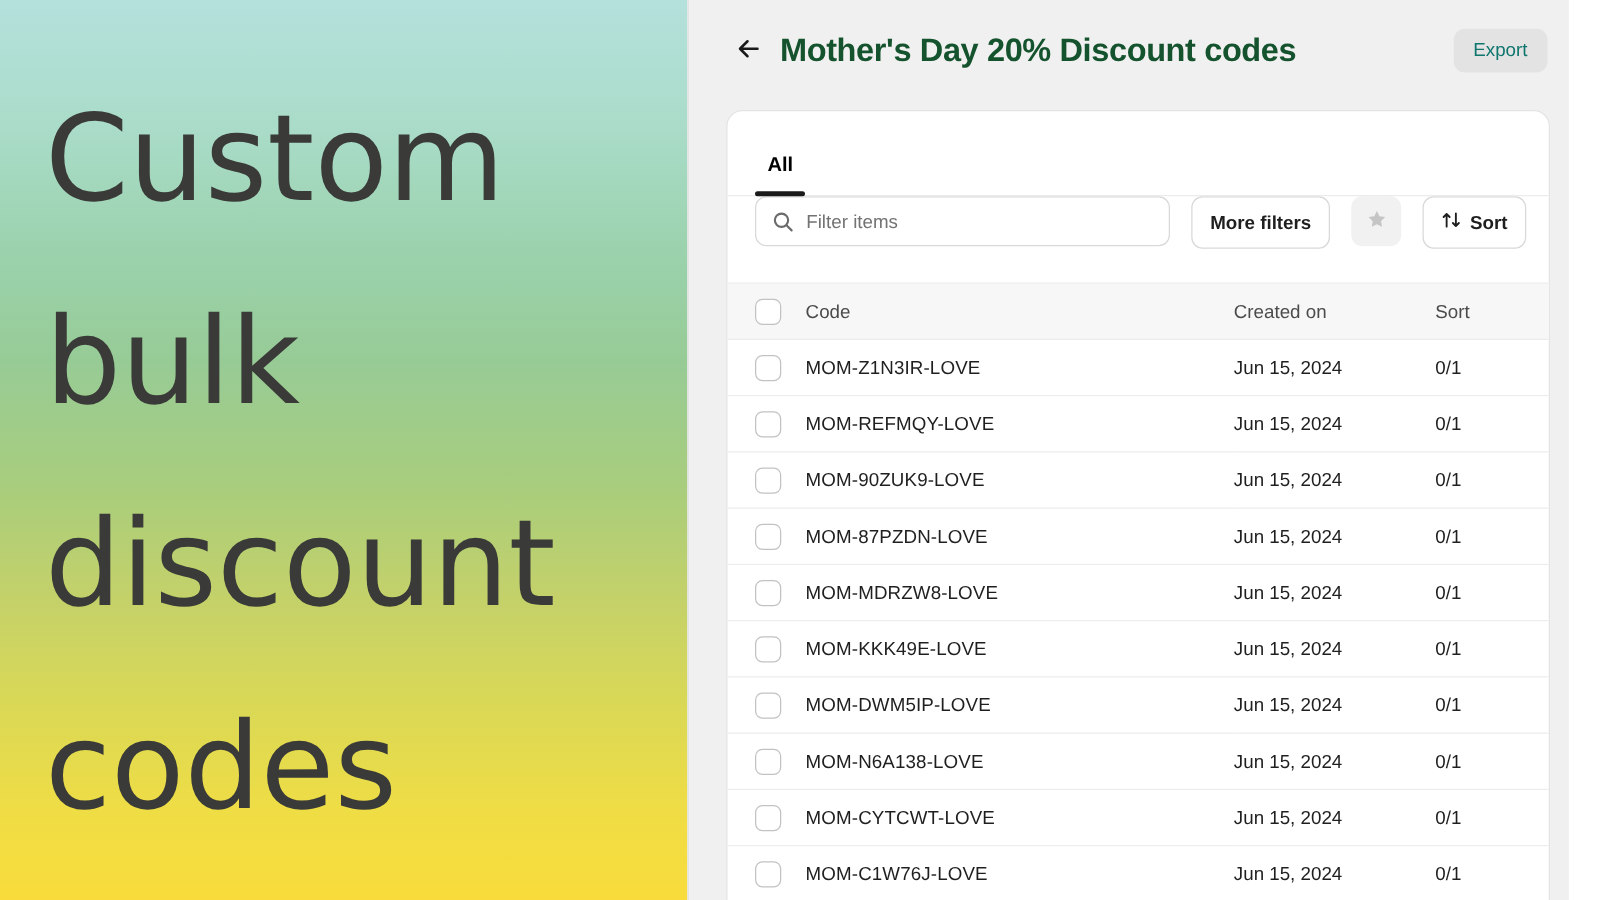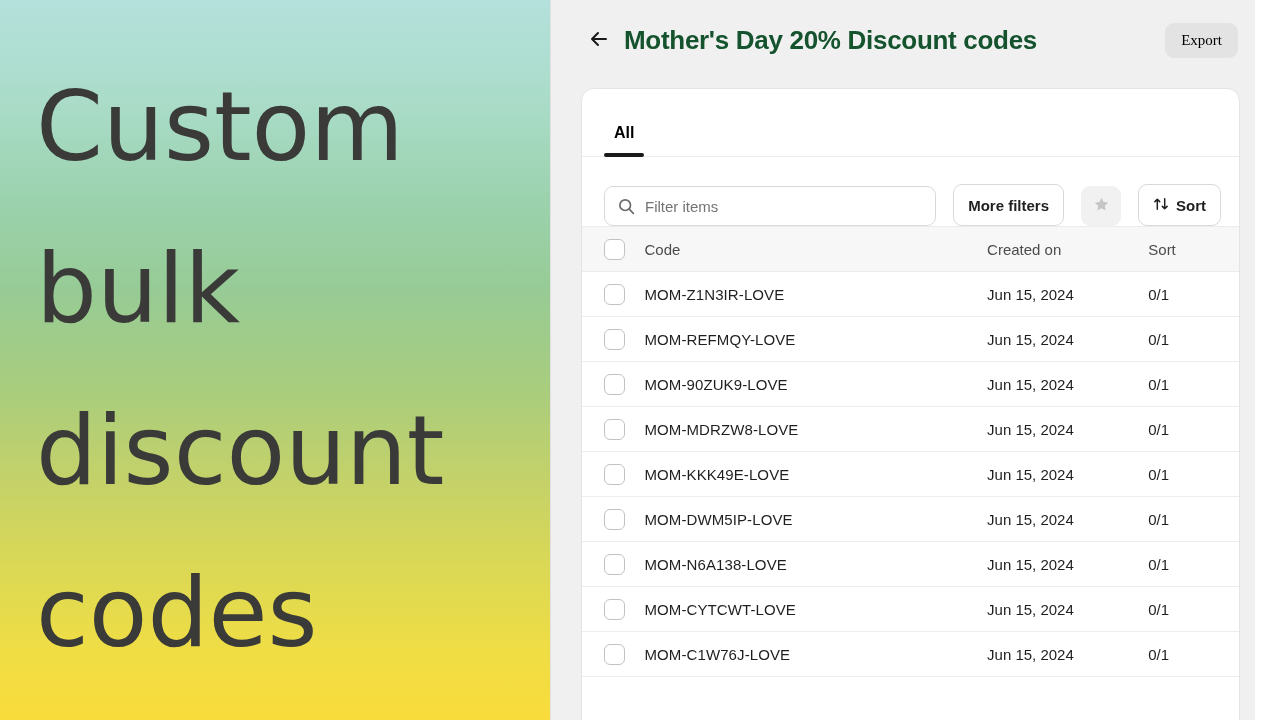--- a/index.html
+++ b/index.html
@@ -72,22 +72,22 @@
     flex:1 1 auto;
   }
   .export-btn {
     flex:0 0 auto;
     background:#e3e3e3;
     border:none;
     border-radius:9px;
     padding:9px 16px;
     font-size:15px;
     font-weight:500;
-    color:#000000;
-    font-family:Liberation Serif, serif;
+    color:#0f766e;
+    font-family:Liberation Sans, sans-serif;
     cursor:pointer;
   }
 
   
   .card {
     position:absolute;
     left:30px; top:88px;
     width:659px; height:660px;
     background:#ffffff;
     border:1px solid #e4e4e4;
@@ -118,21 +118,21 @@
     position:absolute;
     left:0; right:0; bottom:-1px;
     height:4px;
     background:#1a1a1a;
     border-radius:2px;
   }
 
   
   .filterbar {
     height:69px;
-    display:flex; align-items:flex-end;
+    display:flex; align-items:flex-start;
     padding:0 18px 0 22px;
     gap:17px;
   }
   .search-wrap {
     flex:1 1 auto;
     height:40px;
     display:flex; align-items:center;
     gap:10px;
     background:#ffffff;
     border:1px solid #d9d9d9;
@@ -312,20 +312,28 @@
                 <span class="cb"></span>
               </td>
               <td class="col-code code-cell">MOM-90ZUK9-LOVE</td>
               <td class="col-date">Jun 15, 2024</td>
               <td class="col-used">0/1</td>
             </tr>
             <tr>
               <td class="col-check">
                 <span class="cb"></span>
               </td>
+              <td class="col-code code-cell">MOM-87PZDN-LOVE</td>
+              <td class="col-date">Jun 15, 2024</td>
+              <td class="col-used">0/1</td>
+            </tr>
+            <tr>
+              <td class="col-check">
+                <span class="cb"></span>
+              </td>
               <td class="col-code code-cell">MOM-MDRZW8-LOVE</td>
               <td class="col-date">Jun 15, 2024</td>
               <td class="col-used">0/1</td>
             </tr>
             <tr>
               <td class="col-check">
                 <span class="cb"></span>
               </td>
               <td class="col-code code-cell">MOM-KKK49E-LOVE</td>
               <td class="col-date">Jun 15, 2024</td>

